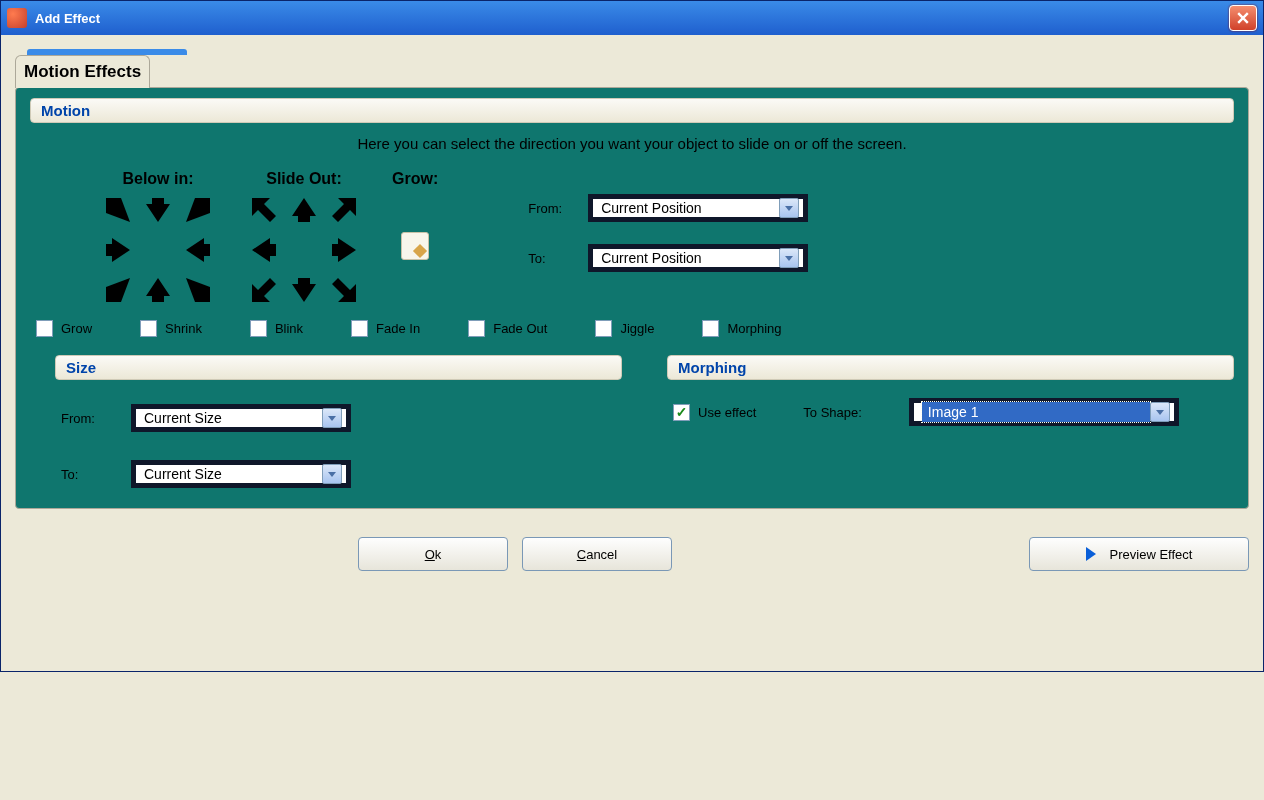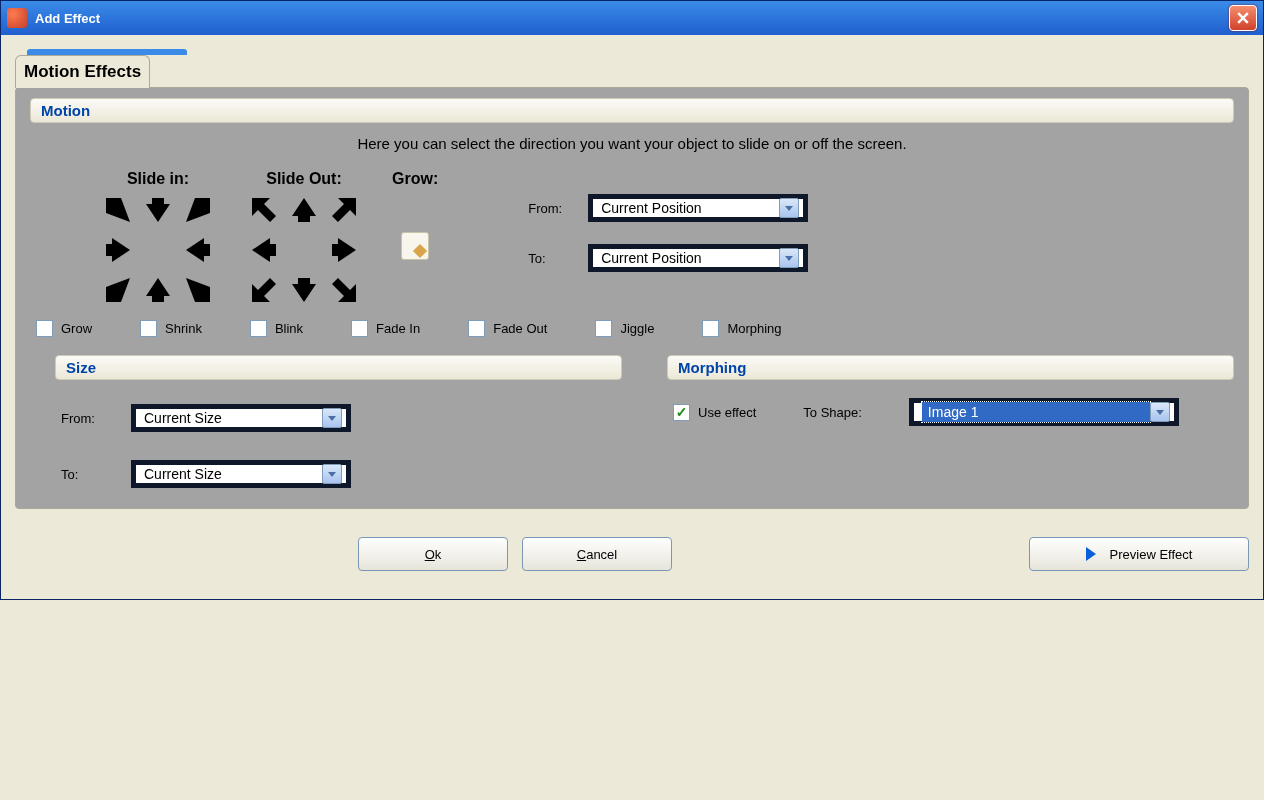--- a/index.html
+++ b/index.html
@@ -1,26 +1,26 @@
 <!DOCTYPE html>
 <html><head>
 <meta charset="utf-8">
 <style>
   * { box-sizing: border-box; font-family: Tahoma, Arial, sans-serif; font-size: 13px; }
   body { margin: 0; background: #ece9d8; }
-  .window { width: 1264px; height: 600px; background: #ece9d8; border: 1px solid #0a246a; position: relative; }
+  .window { width: 1264px; height: 672px; background: #ece9d8; border: 1px solid #0a246a; position: relative; }
   .titlebar { height: 34px; background: linear-gradient(#3a8be8, #1f5fce); display: flex; align-items: center; padding: 0 6px; color: #fff; font-weight: bold; font-size: 16px; }
   .titlebar .icon { width: 20px; height: 20px; margin-right: 8px; display: inline-block; background: radial-gradient(circle at 30% 30%, #ff7b4f, #c4402c); border-radius: 3px; }
   .titlebar .spacer { flex: 1; }
   .close-btn { width: 28px; height: 26px; background: linear-gradient(#f58e6f, #d0412a); border: 1px solid #fff; border-radius: 4px; display: flex; align-items: center; justify-content: center; color: #fff; font-weight: bold; font-size: 15px; cursor: pointer; box-shadow: 0 0 2px #800; }
   .content { padding: 20px 14px 14px 14px; position: relative; }
   .tabs { position: relative; }
   .tab-accent { position: absolute; top: -6px; left: 12px; width: 160px; height: 6px; background: #3a8be8; border-top-left-radius: 3px; border-top-right-radius: 3px; }
   .tab { display: inline-block; background: #ece9d8; border: 1px solid #aca899; border-bottom: none; border-top-left-radius: 6px; border-top-right-radius: 6px; padding: 6px 8px; font-weight: bold; font-size: 17px; position: relative; z-index: 2; }
-  .panel { border: 1px solid #aca899; border-radius: 4px; margin-top: -1px; background: #a3a3a3; padding: 10px 14px 20px 14px; }
+  .panel { border: 1px solid #aca899; border-radius: 4px; margin-top: -1px; background: #0f766e; padding: 10px 14px 20px 14px; }
   .section-hdr { background: linear-gradient(#fbfaf6, #ece8d7); border: 1px solid #cfcab7; border-radius: 4px; padding: 3px 10px; color: #0044aa; font-weight: bold; font-size: 15px; }
   .desc { text-align: center; margin: 12px 0 18px 0; font-size: 15px; }
   .motion-row { display: flex; align-items: flex-start; gap: 30px; margin-bottom: 10px; }
   .motion-col { text-align: center; }
   .motion-col .lbl { font-weight: bold; font-size: 16px; margin-bottom: 4px; }
   .arrow-grid { display: grid; grid-template-columns: repeat(3, 36px); grid-template-rows: repeat(3, 36px); gap: 4px; justify-content: center; }
   .arrow-cell { display: flex; align-items: center; justify-content: center; cursor: pointer; }
   .arrow-cell svg { width: 30px; height: 30px; }
   .path-icon { width: 28px; height: 28px; margin-top: 40px; display: inline-block; background: #f8f6ec; border: 1px solid #c8c2a8; border-radius: 3px; position: relative; }
   .path-icon::after { content: ""; position: absolute; right: 3px; bottom: 3px; width: 10px; height: 10px; background: #d8a54a; transform: rotate(45deg); }
@@ -70,21 +70,21 @@
     </div>
 
     <div class="panel">
 
       <div class="section-hdr">Motion</div>
       <div class="desc">Here you can select the direction you want your object to slide on or off the screen.</div>
 
       <div class="motion-row">
         <div style="width:40px"></div>
         <div class="motion-col">
-          <div class="lbl">Slide in:</div>
+          <div class="lbl">Below in:</div>
           <div class="arrow-grid">
             <div class="arrow-cell">
                 <svg viewBox="0 0 20 20">
                   <polygon points="18,18 2,12 2,2 12,2" fill="#000"></polygon>
                 </svg>
               </div>
             <div class="arrow-cell">
                 <svg viewBox="0 0 20 20">
                   <polygon points="10,18 2,6 6,6 6,2 14,2 14,6 18,6" fill="#000"></polygon>
                 </svg>

